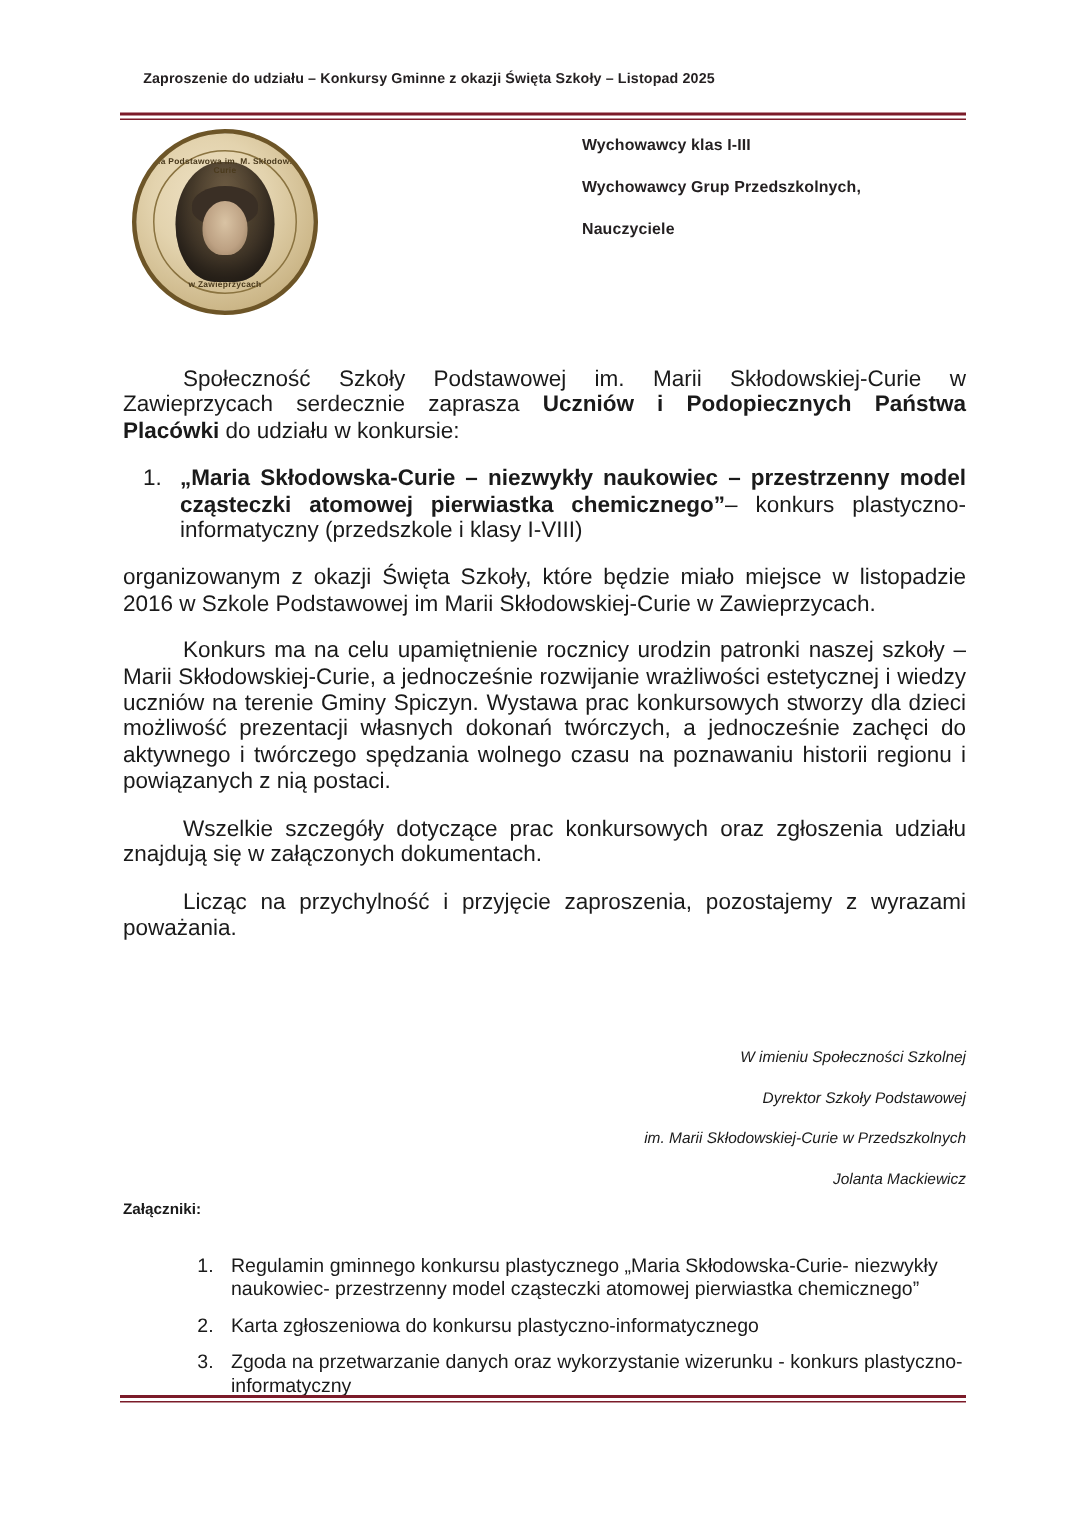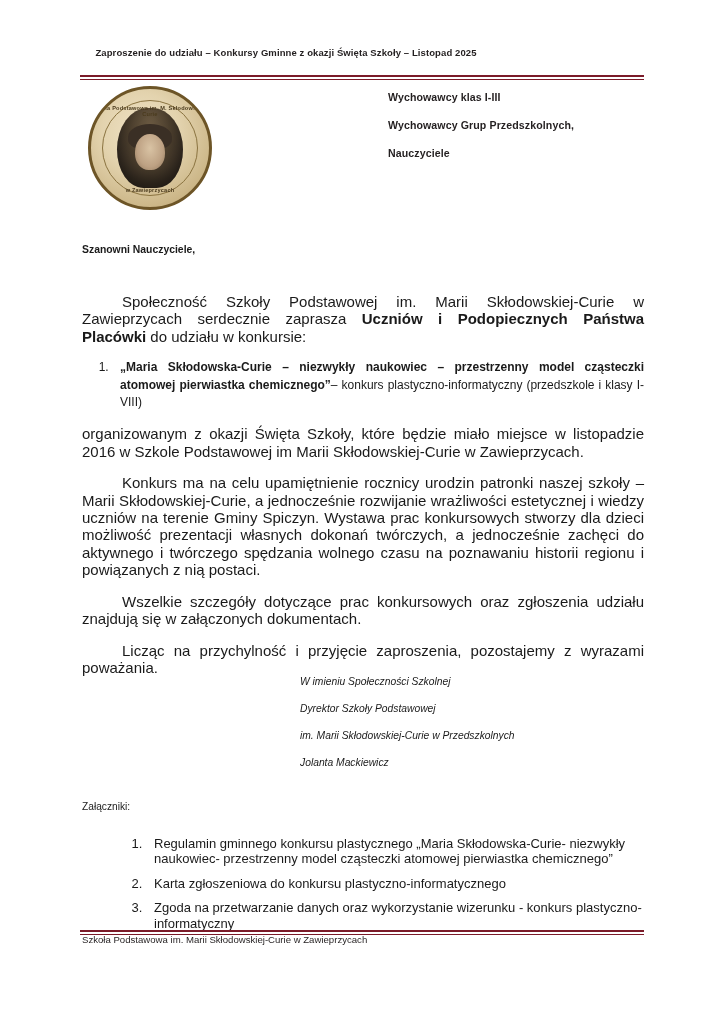--- a/index.html
+++ b/index.html
@@ -158,48 +158,49 @@
     margin: 0 0 14px 0;
     text-align: justify;
     text-indent: 40px;
   }
   p.para.noindent { text-indent: 0; }
   .b { font-weight: bold; }
 
   ol.contest-list {
     margin: 0 0 14px 0;
     padding-left: 30px;
-    font-size: 12px;
+    font-size: 15px;
     line-height: 17.4px;
   }
   ol.contest-list > li {
     padding-left: 8px;
     text-align: justify;
   }
 
   
   .signature {
     position: absolute;
     left: 300px;
-    top: 676px;
+    top: 700px;
     width: 344px;
+    text-align: right;
   }
   .signature div {
     font-size: 10.3px;
     font-style: italic;
     margin-bottom: 16px;
   }
 
   
   .attach-title {
     position: absolute;
     left: 82px;
     top: 801px;
     font-size: 10.2px;
-    font-weight: normal;
+    font-weight: bold;
     text-align: center;
   }
   ol.attach-list {
     position: absolute;
     left: 100px;
     top: 820px;
     width: 540px;
     margin: 16px;
     padding-left: 30px;
     font-size: 13px;
@@ -230,21 +231,20 @@
   </div>
 
   <div class="addressee">
     <div>Wychowawcy klas I-III</div>
     <div>Wychowawcy Grup Przedszkolnych,</div>
     <div>Nauczyciele</div>
   </div>
 
   <div class="body-area">
 
-    <p class="salutation">Szanowni Nauczyciele,</p>
 
     <p class="para"><span>Społeczność Szkoły Podstawowej im. Marii Skłodowskiej-Curie w Zawieprzycach serdecznie zaprasza </span><span class="b">Uczniów i Podopiecznych Państwa Placówki</span><span> do udziału w konkursie:</span></p>
 
     <ol class="contest-list">
       <li><span class="b">„Maria Skłodowska-Curie – niezwykły naukowiec – przestrzenny model cząsteczki atomowej pierwiastka chemicznego”</span><span>– konkurs plastyczno-informatyczny (przedszkole i klasy I-VIII)</span></li>
     </ol>
 
     <p class="para noindent">organizowanym z okazji Święta Szkoły, które będzie miało miejsce w listopadzie 2016 w Szkole Podstawowej im Marii Skłodowskiej-Curie w Zawieprzycach.</p>
 
     <p class="para">Konkurs ma na celu upamiętnienie rocznicy urodzin patronki naszej szkoły – Marii Skłodowskiej-Curie, a jednocześnie rozwijanie wrażliwości estetycznej i wiedzy uczniów na terenie Gminy Spiczyn. Wystawa prac konkursowych stworzy dla dzieci możliwość prezentacji własnych dokonań twórczych, a jednocześnie zachęci do aktywnego i twórczego spędzania wolnego czasu na poznawaniu historii regionu i powiązanych z nią postaci.</p>
@@ -263,15 +263,14 @@
 
   <div class="attach-title">Załączniki:</div>
   <ol class="attach-list">
     <li>Regulamin gminnego konkursu plastycznego „Maria Skłodowska-Curie- niezwykły naukowiec- przestrzenny model cząsteczki atomowej pierwiastka chemicznego”</li>
     <li>Karta zgłoszeniowa do konkursu plastyczno-informatycznego</li>
     <li>Zgoda na przetwarzanie danych oraz wykorzystanie wizerunku - konkurs plastyczno-informatyczny</li>
   </ol>
 
   <hr class="rule rule-thick footer-rule-1">
   <hr class="rule rule-thin footer-rule-2">
-  <div class="footer-text">Szkoła Podstawowa im. Marii Skłodowskiej-Curie w Zawieprzycach</div>
 
 </div>
 
 </body></html>

